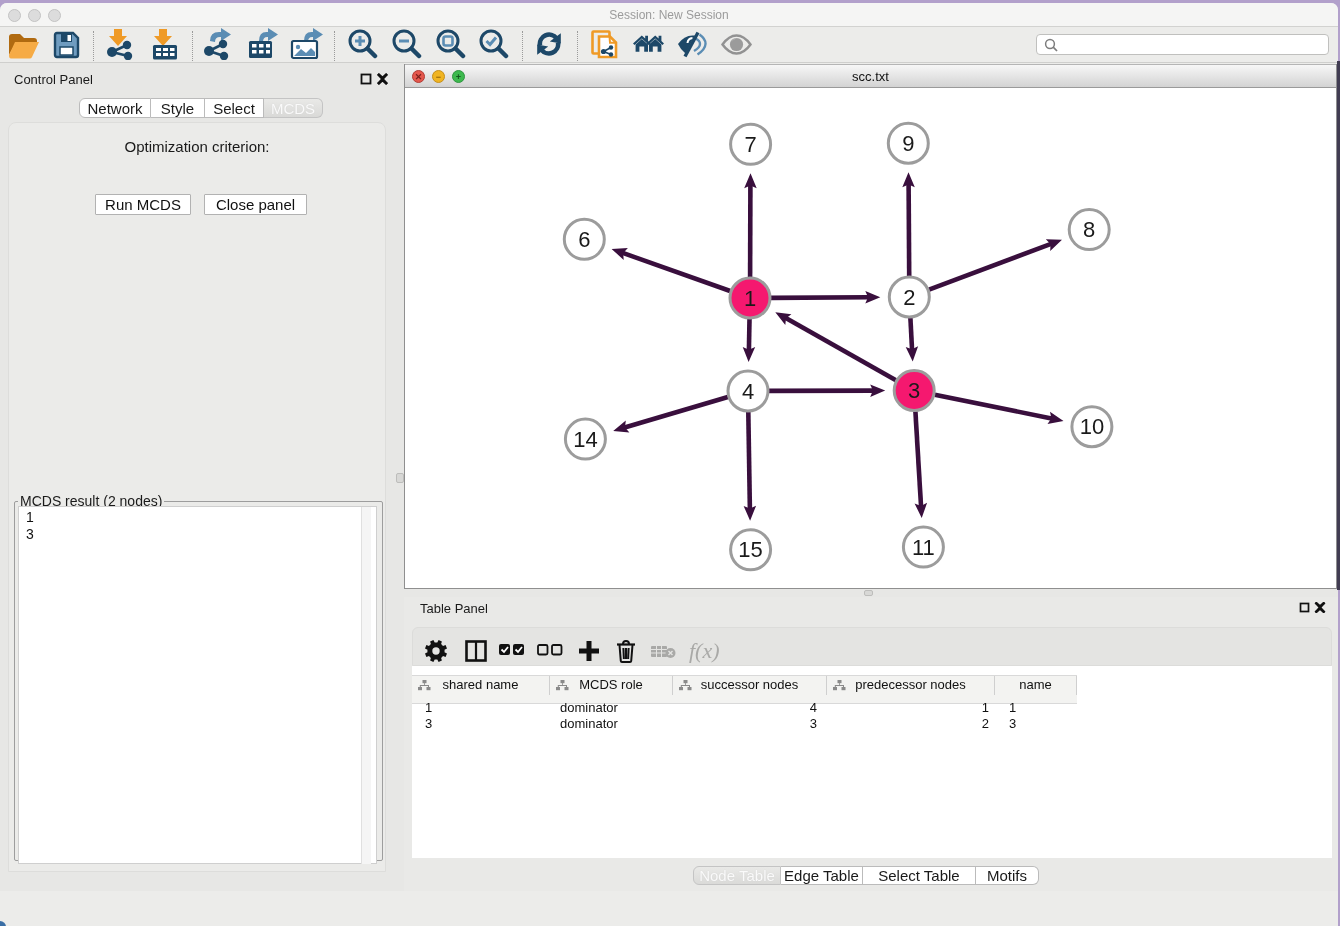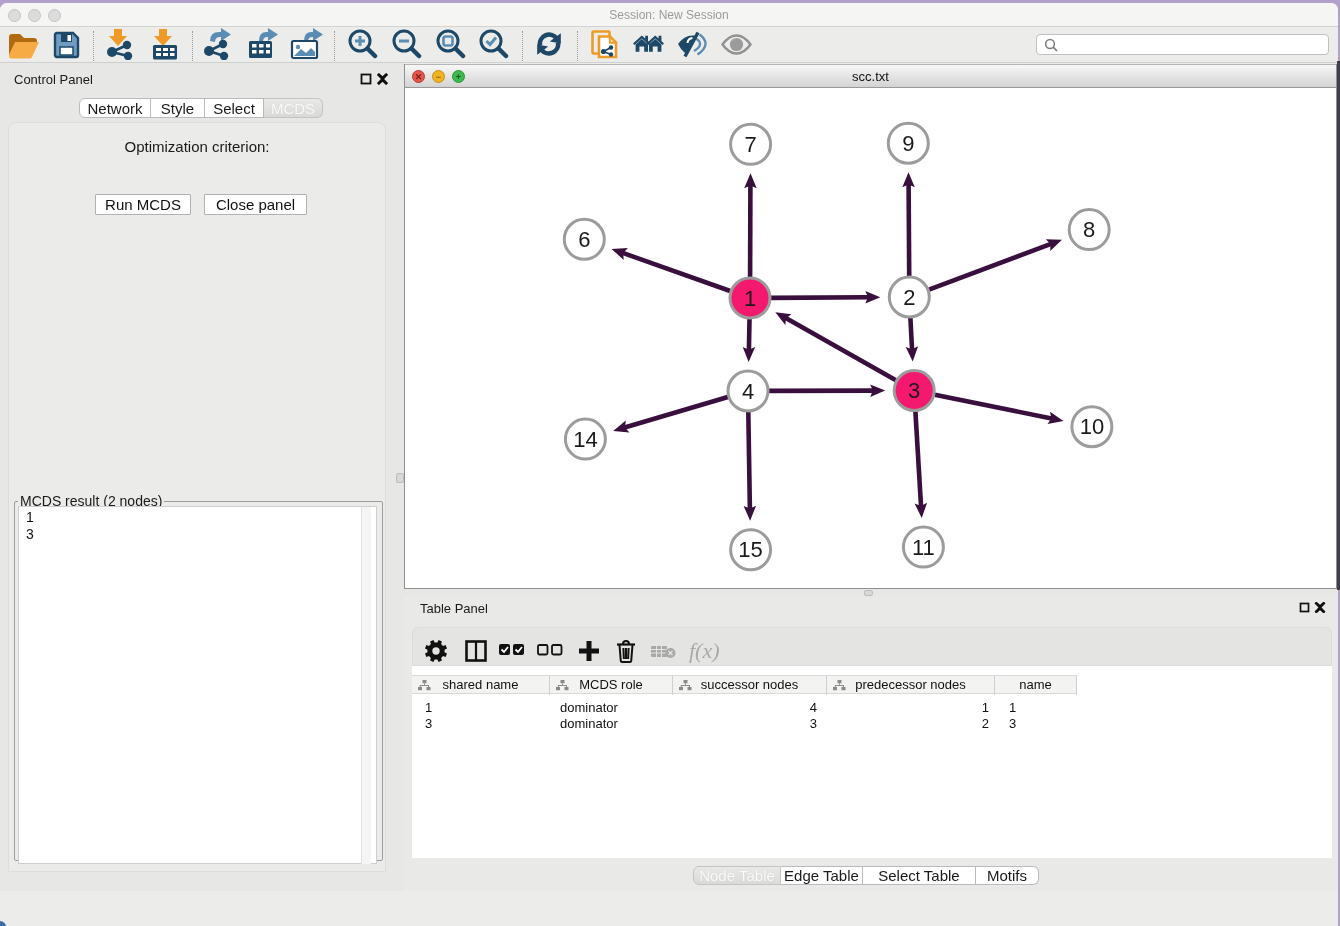--- a/index.html
+++ b/index.html
@@ -32,21 +32,21 @@
 #netwin{position:absolute;left:404px;top:61px;width:933px;height:525px;border:1px solid #8f8f8f;border-top:none;background:#fff}
 #nettb{position:absolute;left:0;top:0;width:100%;height:24px;background:linear-gradient(#f7f7f7,#d3d3d3);border-top:1px solid #b5b5b5;border-bottom:1px solid #9a9a9a}
 #nettitle{position:absolute;top:4px;left:0;width:100%;text-align:center;font-size:13px;color:#111}
 .light{position:absolute;top:5px;width:13px;height:13px;border-radius:50%;line-height:12px;text-align:center;font-size:9px;font-weight:bold}
 #hsplit{position:absolute;left:404px;top:586px;width:936px;height:8px;background:#e7e7e5}
 #hhandle{position:absolute;left:460px;top:1px;width:9px;height:6px;background:#d8d8d6;border:1px solid #bdbdbb;border-radius:2px}
 #tp{position:absolute;left:404px;top:594px;width:936px;height:294px;background:#e9e9e7}
 #tp .hdr{position:absolute;left:16px;top:4px;font-size:13px;color:#1a1a1a}
 #tptoolbar{position:absolute;left:8px;top:30px;width:920px;height:39px;background:#e4e4e2;border:1px solid #dcdcda;border-radius:6px 6px 0 0}
 #tptable{position:absolute;left:8px;top:69px;width:920px;height:192px;background:#fff}
-#thead{position:absolute;left:0;top:9px;width:665px;height:19px;background:#f3f3f1;border-top:1px solid #d9d9d9;border-bottom:1px solid #d9d9d9;font-size:13px;color:#111}
+#thead{position:absolute;left:0;top:9px;width:665px;height:29px;background:#f3f3f1;border-top:1px solid #d9d9d9;border-bottom:1px solid #d9d9d9;font-size:13px;color:#111}
 .th{position:absolute;top:0;height:19px;border-right:1px solid #cfcfcf;text-align:center;line-height:18px}
 .sorti{position:absolute;left:6px;top:4px}
 .td{position:absolute;font-size:13px;color:#111}
 #tabs2{position:absolute;left:289px;top:269px;display:flex;font-size:15px;color:#1a1a1a}
 #tabs2 .tab{background:#fff;border:1px solid #bbb;border-left:none;height:19px;display:flex;align-items:center;justify-content:center}
 #tabs2 .tab.first{border-left:1px solid #bbb;border-radius:6px 0 0 6px}
 #tabs2 .tab.last{border-radius:0 6px 6px 0}
 #tabs2 .tab.sel{background:linear-gradient(#e9e9e7,#dadad8);color:#fafafa;text-shadow:0 0 1px #cccccc;border-color:#c4c4c4}
 #statusbar{position:absolute;left:0;top:888px;width:1338px;height:35px;background:#ececea;border-top:1px solid #c5c5c3}
 #listbtn{position:absolute;left:10px;top:7px;width:28px;height:21px;background:#fdfdfd;border:1px solid #b9b9b9}

